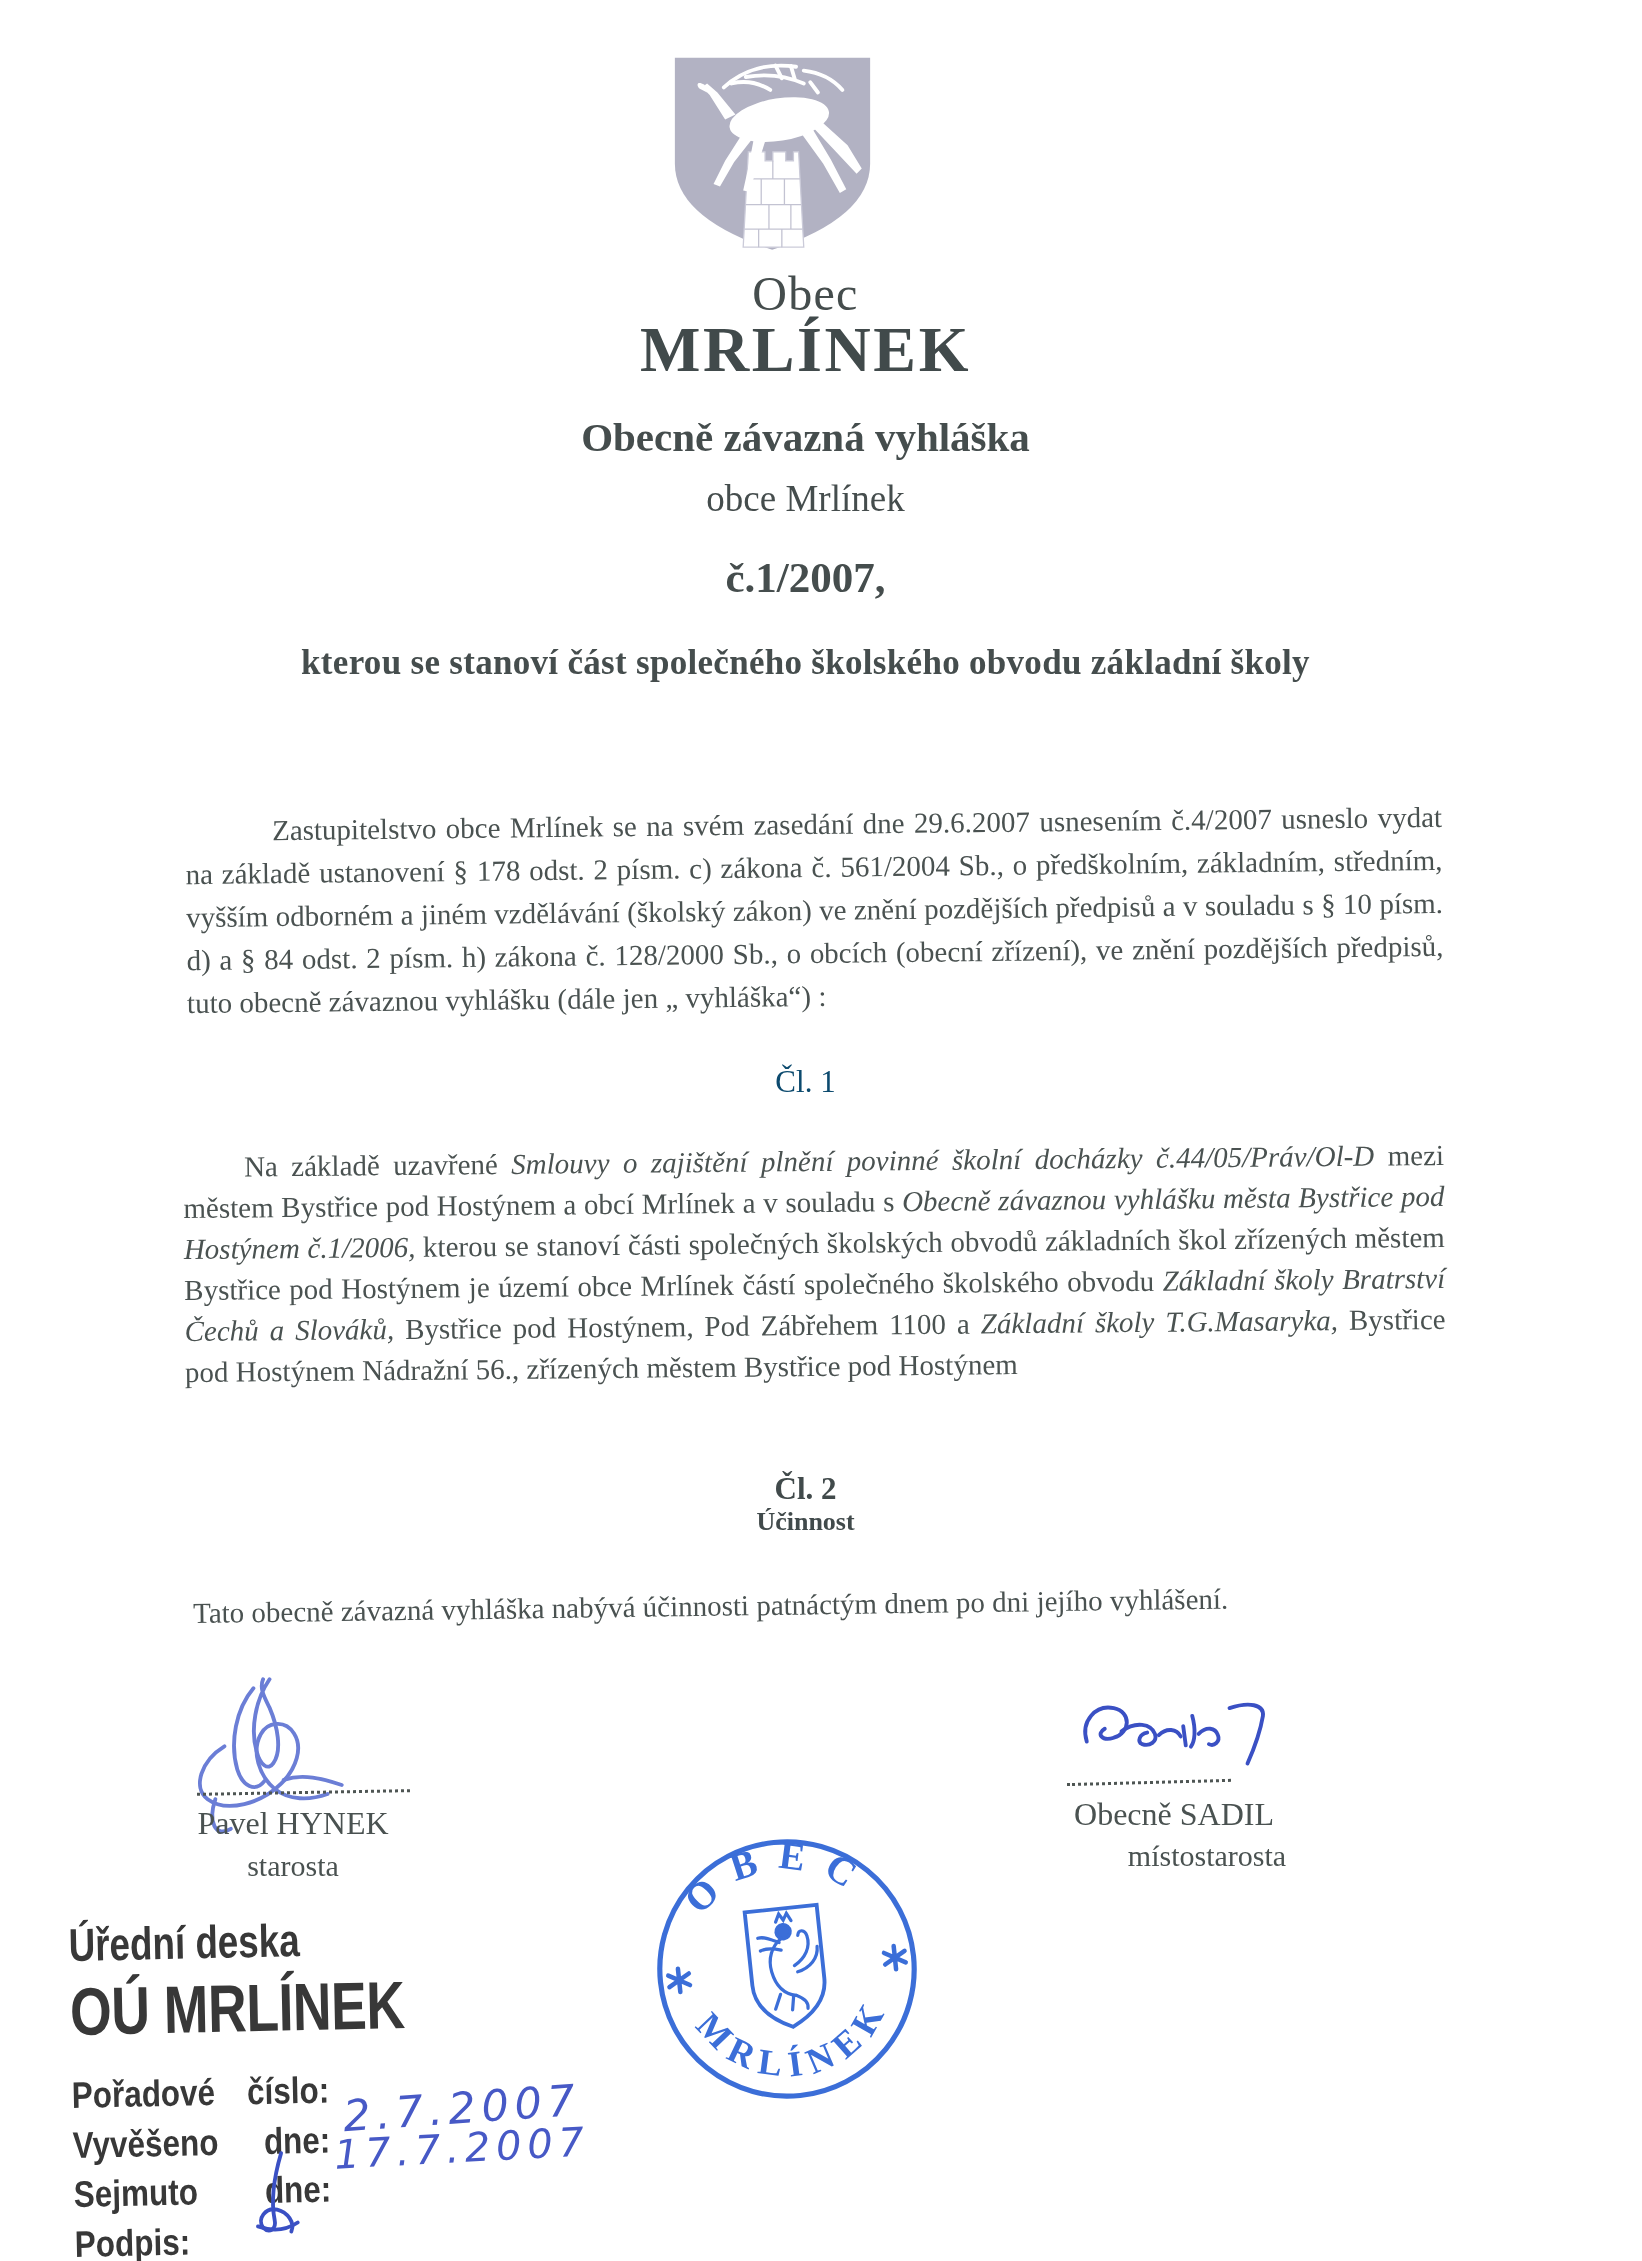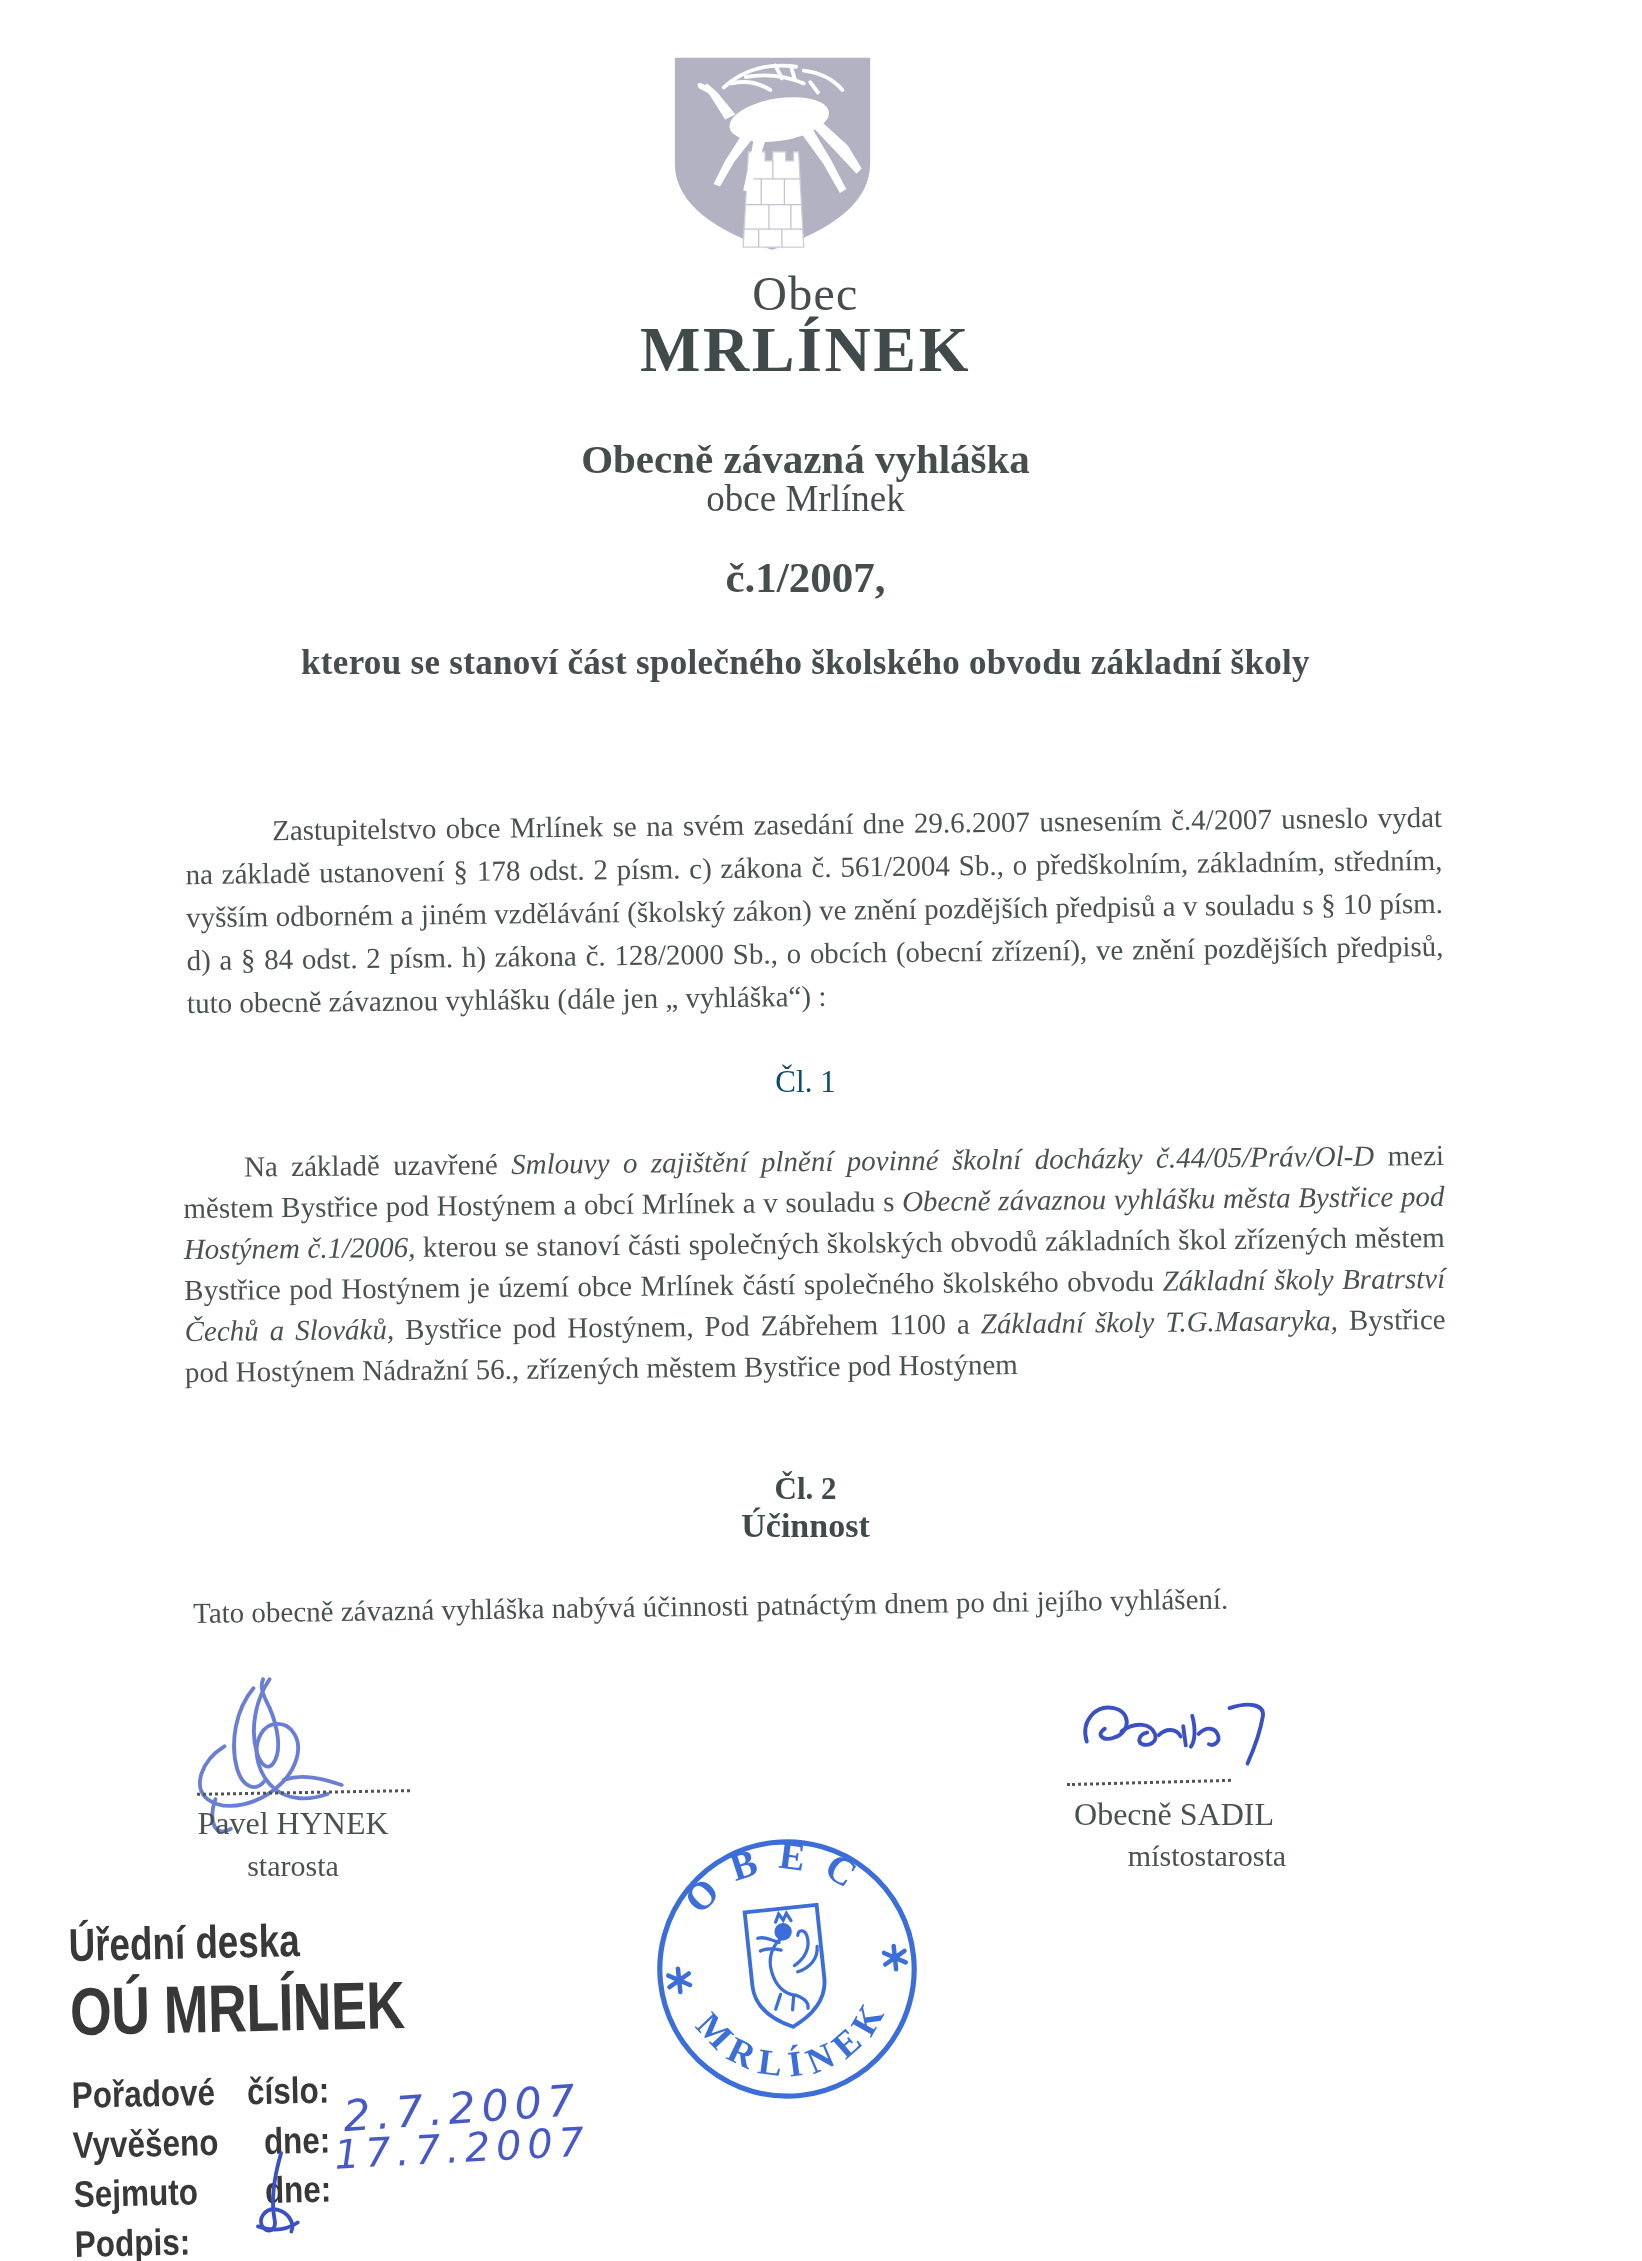--- a/index.html
+++ b/index.html
@@ -5,31 +5,31 @@
   html,body{margin:0;padding:0;}
   body{width:1642px;height:2261px;background:#ffffff;position:relative;overflow:hidden;
        font-family:"Liberation Serif", serif;}
   #page{position:absolute;inset:0;}
   .abs{position:absolute;}
   .center{text-align:center;}
   
   .hdr{left:148px;width:1315px;text-align:center;color:#454d4d;}
   .h-obec{top:266px;font-size:48px;letter-spacing:1.3px;}
   .h-name{top:313px;font-size:64px;font-weight:bold;letter-spacing:2.6px;color:#414a4b;}
-  .h-type{top:435px;font-size:41px;font-weight:bold;}
+  .h-type{top:413px;font-size:41px;font-weight:bold;}
   .h-issuer{top:477px;font-size:37px;font-weight:normal;}
   .h-num{top:553px;font-size:43px;font-weight:bold;}
   .h-subj{top:643px;font-size:35px;font-weight:bold;letter-spacing:0.3px;}
   
   .para{font-size:29px;line-height:43px;text-align:justify;color:#4a5251;}
   #preamble{left:186px;top:803px;width:1257px;text-indent:87px;transform:rotate(-0.65deg);}
   #art1-head{left:148px;top:1064px;width:1315px;font-size:31px;font-weight:normal;color:#0c4a6e;}
   #art1-body{left:184px;top:1141px;width:1261px;text-indent:61px;line-height:41px;transform:rotate(-0.55deg);}
   #art2-head{left:148px;top:1471px;width:1315px;font-size:31px;font-weight:bold;color:#414a4b;}
-  #art2-sub{left:148px;top:1507px;width:1315px;font-size:34px;font-weight:bold;color:#414a4b;}
+  #art2-sub{left:148px;top:1507px;width:1315px;font-size:26px;font-weight:bold;color:#414a4b;}
   #art2-body{left:193px;top:1583px;width:1290px;text-align:left;transform:rotate(-0.8deg);}
   .it{font-style:italic;}
   
   .dotline{height:0;border-bottom:3.2px dotted #4e5553;}
   #sig-line-l{left:197px;top:1791px;width:213px;transform:rotate(-1deg);}
   #sig-line-r{left:1067px;top:1781px;width:164px;transform:rotate(-1.5deg);}
   .sig-name{font-size:32px;color:#4a5251;text-align:center;}
   .sig-role{font-size:30px;color:#4a5251;text-align:center;}
   #sig-name-l{left:164px;top:1805px;width:258px;}
   #sig-role-l{left:164px;top:1849px;width:258px;}

